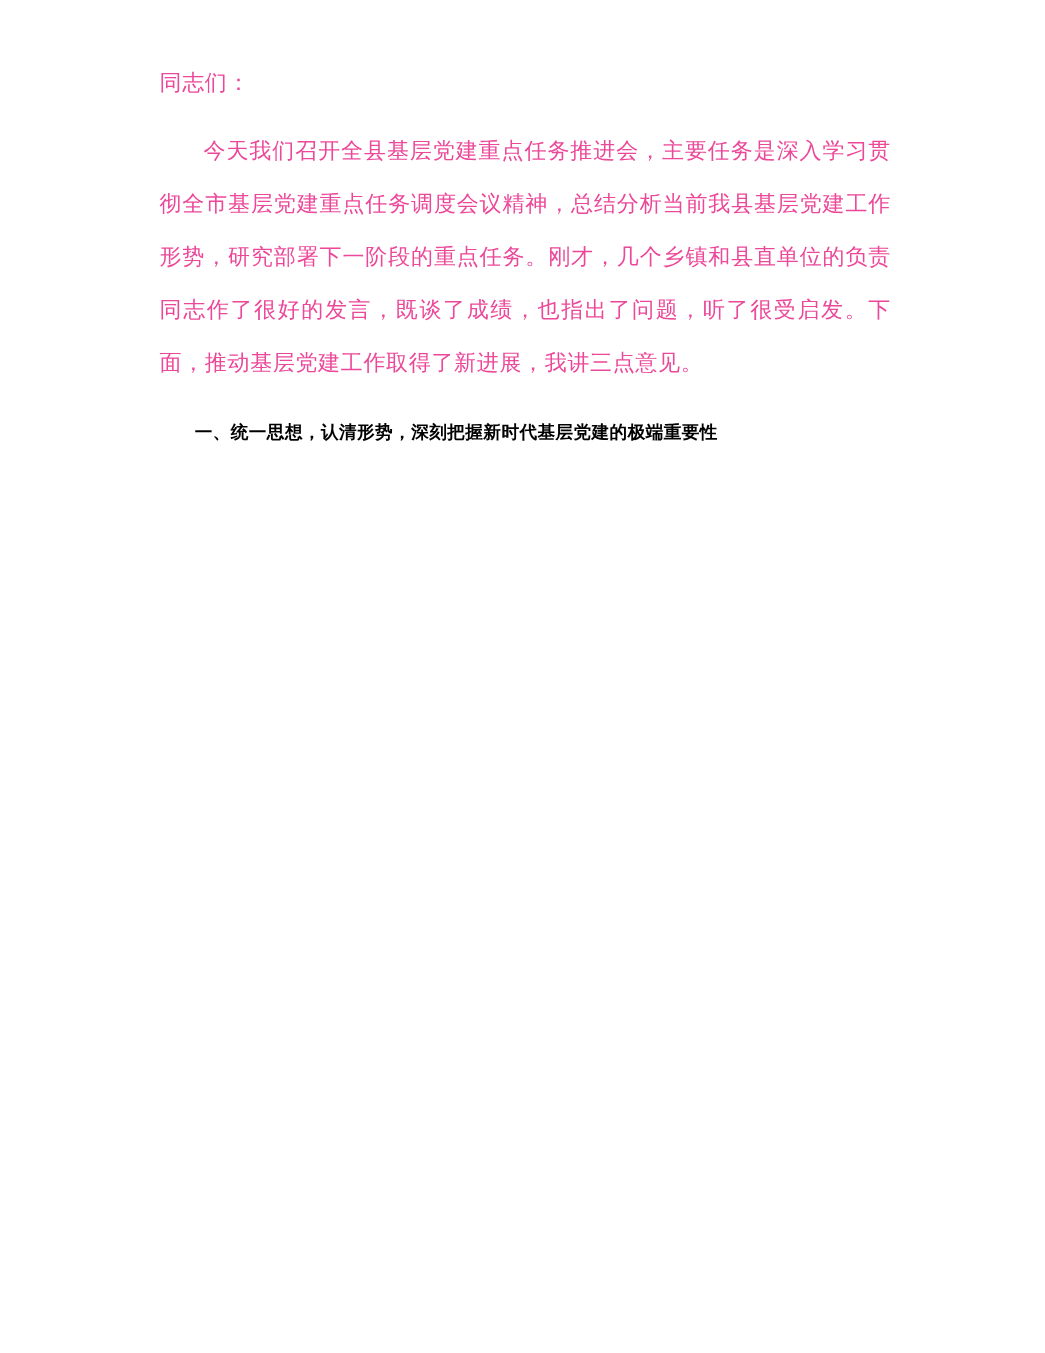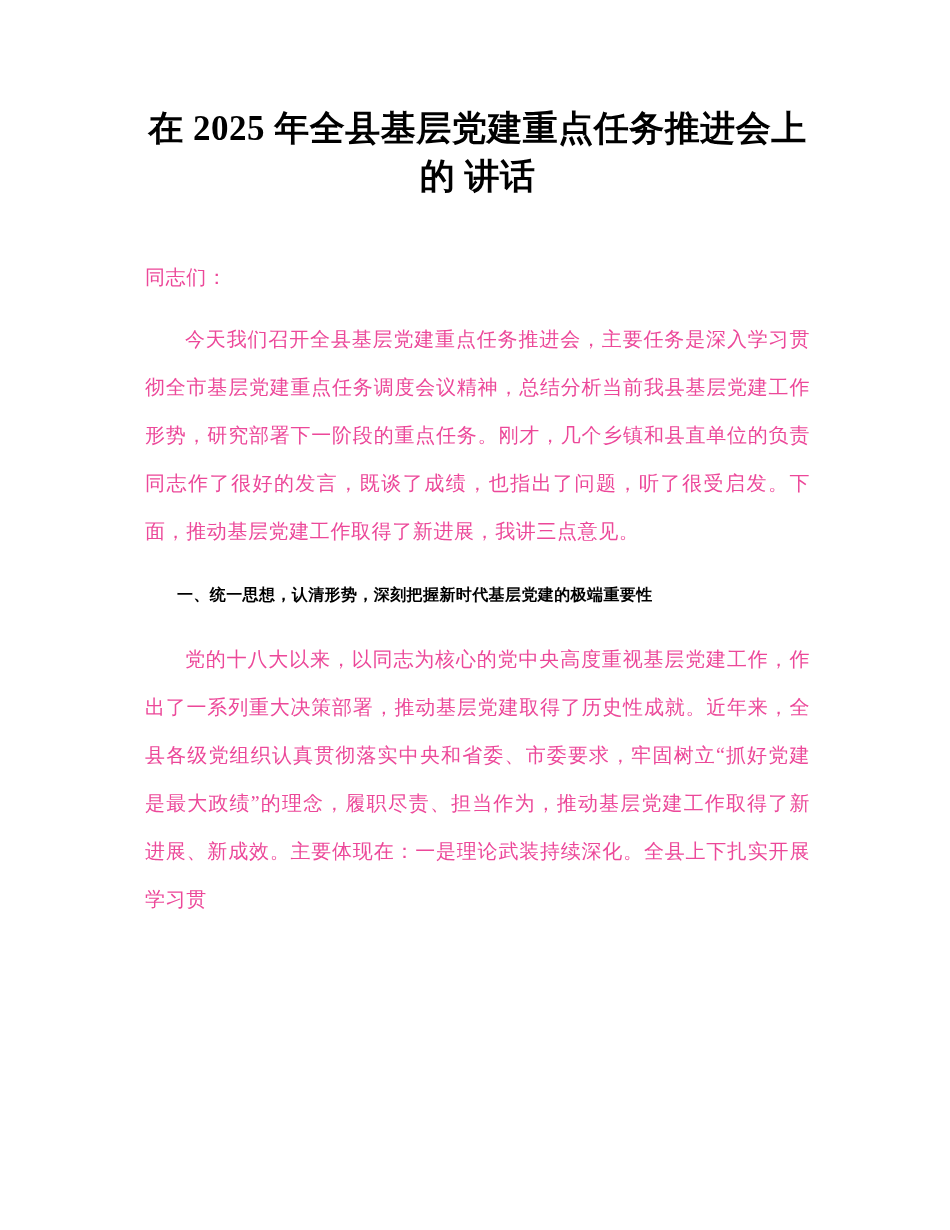--- a/index.html
+++ b/index.html
@@ -69,30 +69,25 @@
     text-justify: inter-ideograph;
     letter-spacing: 0.4px;
   }
 </style>
 </head>
 <body>
 
 <div class="page">
   <div class="content">
 
-    <h1 class="doc-title">
-      <span>在 2025 年全县基层党建重点任务推进会上的</span>
-      <span>讲话</span>
-    </h1>
 
     <div class="body-block">
 
       <p class="para salutation">同志们：</p>
 
       <p class="para indent spaced">今天我们召开全县基层党建重点任务推进会，主要任务是深入学习贯彻全市基层党建重点任务调度会议精神，总结分析当前我县基层党建工作形势，研究部署下一阶段的重点任务。刚才，几个乡镇和县直单位的负责同志作了很好的发言，既谈了成绩，也指出了问题，听了很受启发。下面，推动基层党建工作取得了新进展，我讲三点意见。</p>
 
       <h2 class="section-heading">一、统一思想，认清形势，深刻把握新时代基层党建的极端重要性</h2>
 
-      <p class="para indent">党的十八大以来，以同志为核心的党中央高度重视基层党建工作，作出了一系列重大决策部署，推动基层党建取得了历史性成就。近年来，全县各级党组织认真贯彻落实中央和省委、市委要求，牢固树立“抓好党建是最大政绩”的理念，履职尽责、担当作为，推动基层党建工作取得了新进展、新成效。主要体现在：一是理论武装持续深化。全县上下扎实开展学习贯</p>
 
     </div>
   </div>
 </div>
 
 </body></html>

